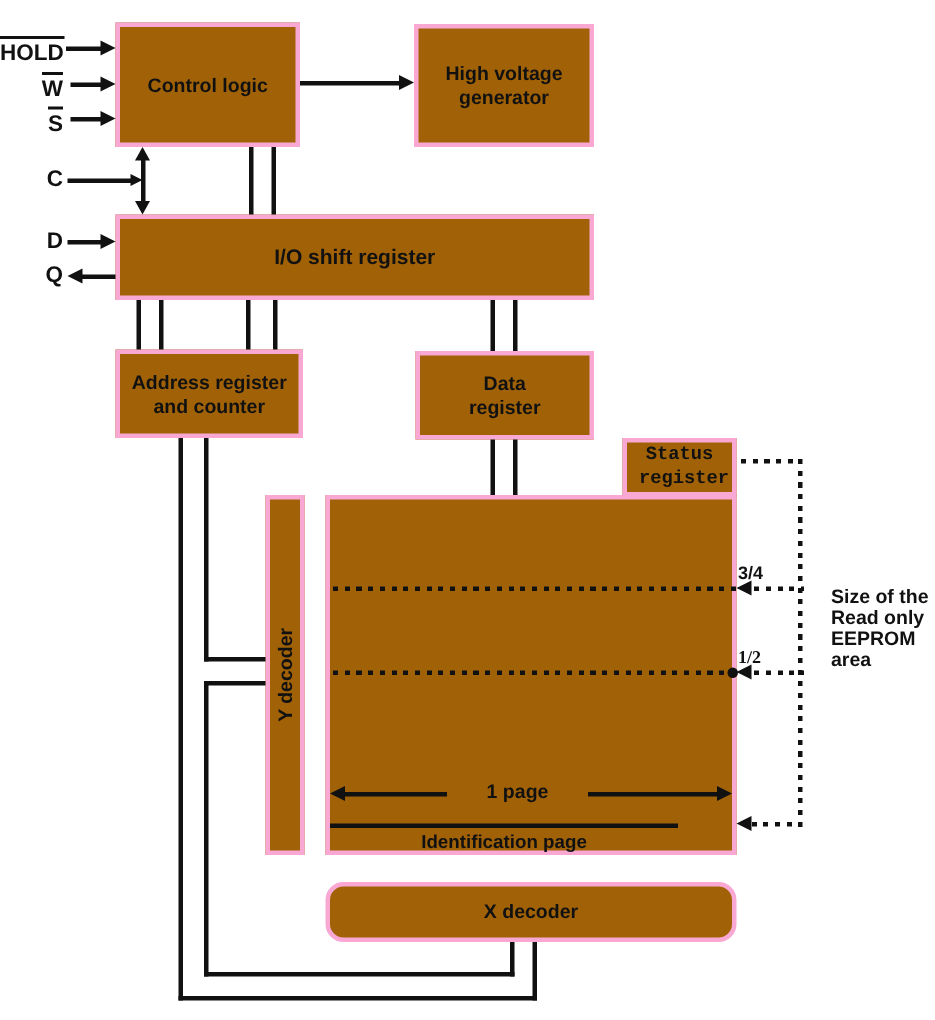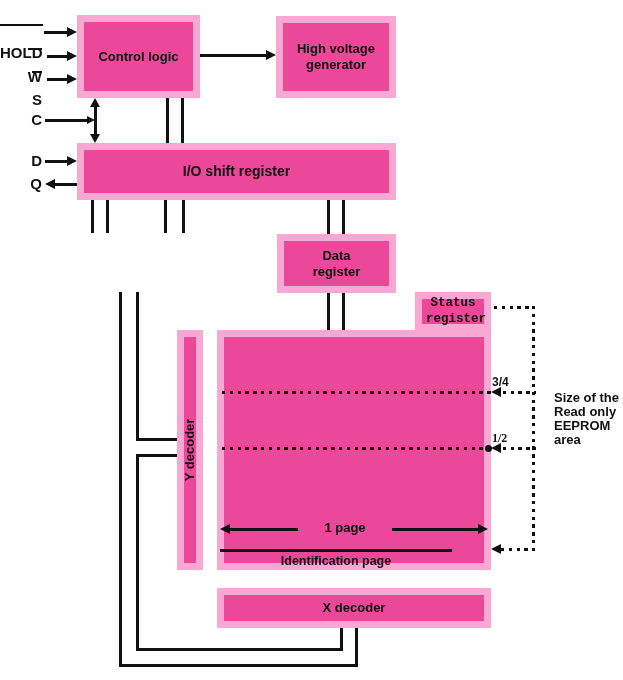--- a/index.html
+++ b/index.html
@@ -1,37 +1,37 @@
 <!DOCTYPE html>
 <html><head>
 <meta charset="utf-8">
 <style>
   html,body{margin:0;padding:0;background:#fff;}
   .canvas{
     position:relative;width:623px;height:680px;background:#fff;overflow:hidden;
     font-family:"Liberation Sans",sans-serif;font-weight:bold;color:#111;
   }
   .box{
-    position:absolute;border:7px solid #f9a8d4;background:#ec4899;box-sizing:border-box;
+    position:absolute;border:3px solid #f9a8d4;background:#a16207;box-sizing:border-box;
     display:flex;align-items:center;justify-content:center;text-align:center;
     font-size:13px;line-height:1.22;
   }
   .lbl{display:block;}
   .h{position:absolute;height:3px;background:#111;}
   .v{position:absolute;width:3px;background:#111;}
   .dh{position:absolute;height:3.4px;background-image:repeating-linear-gradient(to right,#111 0 3.4px,transparent 3.4px 7.8px);}
   .dv{position:absolute;width:3.4px;background-image:repeating-linear-gradient(to bottom,#111 0 3.4px,transparent 3.4px 7.8px);}
   .ar{position:absolute;width:0;height:0;}
   .ar-r{border-left:10px solid #111;border-top:5px solid transparent;border-bottom:5px solid transparent;}
   .ar-r.sm{border-left:8px solid #111;border-top:4px solid transparent;border-bottom:4px solid transparent;}
   .ar-l{border-right:10px solid #111;border-top:5px solid transparent;border-bottom:5px solid transparent;}
   .ar-u{border-bottom:9px solid #111;border-left:5px solid transparent;border-right:5px solid transparent;}
   .ar-d{border-top:9px solid #111;border-left:5px solid transparent;border-right:5px solid transparent;}
   .sig{position:absolute;font-size:15px;text-align:right;width:42px;line-height:1;}
-  .ov{display:inline-block;border-top:2.5px solid #111;padding-top:19px;line-height:1;}
+  .ov{display:inline-block;border-top:2.5px solid #111;padding-top:2px;line-height:1;}
   .rot span{transform:rotate(-90deg);white-space:nowrap;}
   .mark{position:absolute;font-size:12px;line-height:1;}
   .note{position:absolute;left:554px;top:391px;font-size:13px;line-height:14px;text-align:left;}
   .idpage{
     position:absolute;left:220px;top:549px;width:232px;height:18px;border-top:3px solid #111;
     display:flex;align-items:center;justify-content:center;font-size:12.5px;font-weight:bold;
   }
   .onepage{position:absolute;left:294px;top:521px;width:102px;text-align:center;font-size:13px;line-height:1;}
   .dot{position:absolute;width:7px;height:7px;border-radius:50%;background:#111;}
 </style>
@@ -45,40 +45,43 @@
   </div>
 
   <div class="box" style="left:276px;top:16px;width:120px;height:82px;">
     <span class="lbl" style="width:92px;">High voltage generator</span>
   </div>
 
   <div class="box" style="left:77px;top:143px;width:319px;height:57px;font-size:14px;">
     <span class="lbl">I/O shift register</span>
   </div>
 
+  <div class="box" style="left:77px;top:233px;width:125px;height:59px;">
+    <span class="lbl" style="width:108px;">Address register and counter</span>
+  </div>
 
   <div class="box" style="left:277px;top:234px;width:119px;height:59px;">
     <span class="lbl" style="width:60px;">Data register</span>
   </div>
 
   <div class="box" style="left:415px;top:292px;width:76px;height:39px;font-size:12.5px;font-family:Liberation Mono, monospace;">
     <span class="lbl" style="width:54px;">Status register</span>
   </div>
 
   <div class="box rot" style="left:177px;top:330px;width:26px;height:240px;">
     <span>Y decoder</span>
   </div>
 
   <div class="box" style="left:217px;top:330px;width:274px;height:240px;"></div>
 
   <div class="idpage">
     <span>Identification page</span>
   </div>
 
-  <div class="box" style="left:217px;top:588px;width:274px;height:40px;">
+  <div class="box" style="left:217px;top:588px;width:274px;height:40px;border-radius:12px;">
     <span class="lbl">X decoder</span>
   </div>
 
   <div class="sig" style="left:0px;top:24px;"><span class="ov">HOLD</span></div>
   <div class="h" style="left:44px;top:31px;width:25px;"></div>
   <div class="ar ar-r" style="left:67px;top:27px;"></div>
 
   <div class="sig" style="left:0px;top:48px;"><span class="ov">W</span></div>
   <div class="h" style="left:47px;top:55px;width:22px;"></div>
   <div class="ar ar-r" style="left:67px;top:51px;"></div>

